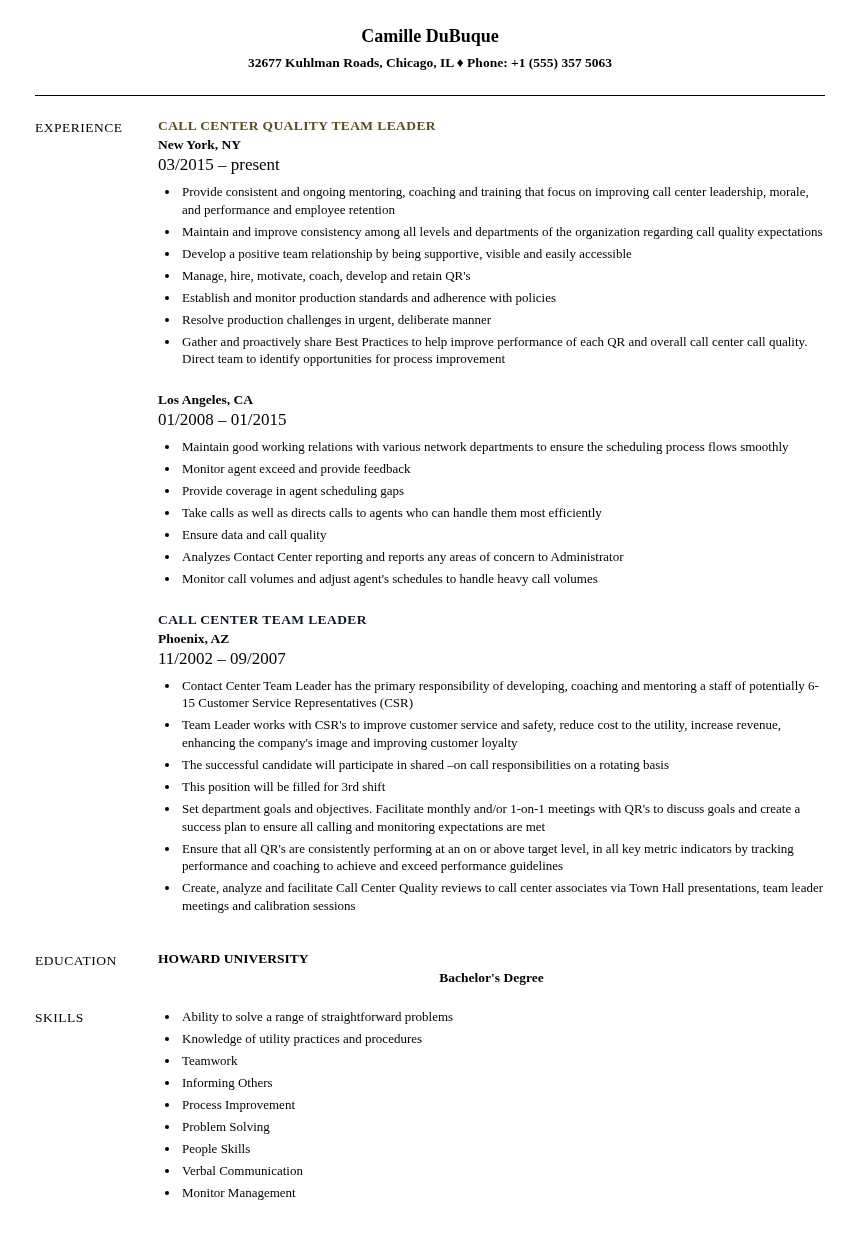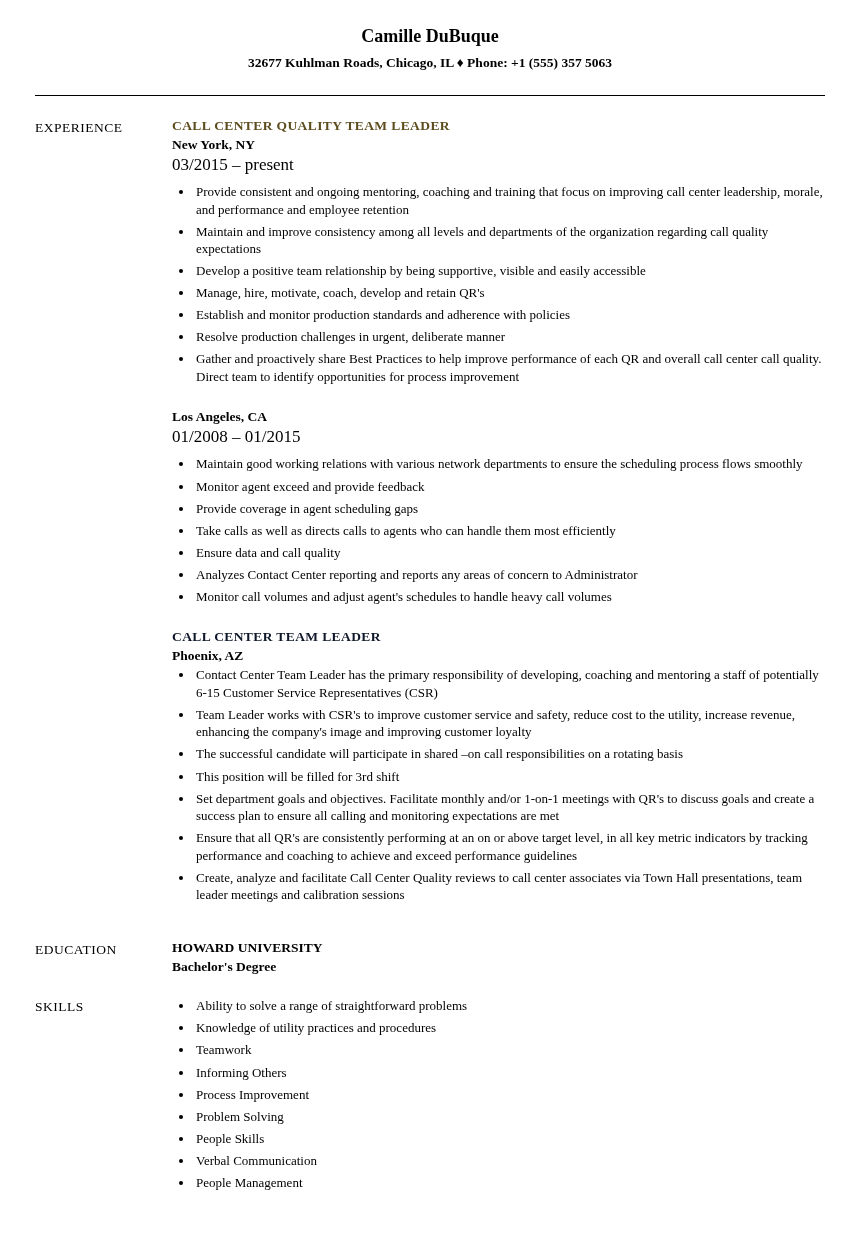--- a/index.html
+++ b/index.html
@@ -45,21 +45,20 @@
   .section.skills { margin-top: 22px; }
   .section-label {
     flex: 0 0 123px;
     font-size: 13.5px;
     letter-spacing: 0.5px;
     padding-top: 2px;
   }
   .section-content {
     flex: 1 1 auto;
     min-width: 0;
-    margin-left: 14px;
   }
   .job {
     margin-bottom: 24px;
   }
   .job:last-child { margin-bottom: 0; }
   .job-title {
     font-size: 13.5px;
     font-weight: bold;
     letter-spacing: 0.4px;
     color: #5d4d1e;
@@ -87,20 +86,21 @@
   }
   .edu-school {
     font-size: 13.5px;
     font-weight: bold;
     margin: 0 0 3px 0;
   }
   .edu-degree {
     font-size: 13.5px;
     font-weight: bold;
     margin: 0;
+    text-align: center;
   }
 </style>
 </head>
 <body>
 
 <div class="page">
 
   <div class="header">
     <div class="name">Camille DuBuque</div>
     <div class="contact">32677 Kuhlman Roads, Chicago, IL ♦ Phone: +1 (555) 357 5063</div>
@@ -133,20 +133,21 @@
             <li>Provide coverage in agent scheduling gaps</li>
             <li>Take calls as well as directs calls to agents who can handle them most efficiently</li>
             <li>Ensure data and call quality</li>
             <li>Analyzes Contact Center reporting and reports any areas of concern to Administrator</li>
             <li>Monitor call volumes and adjust agent's schedules to handle heavy call volumes</li>
           </ul>
         </div>
         <div class="job">
           <div class="job-title" style="color: #0f172a;">CALL CENTER TEAM LEADER</div>
           <div class="job-location">Phoenix, AZ</div>
+          <div class="job-dates">11/2002 – 09/2007</div>
           <ul class="bullets">
             <li>Contact Center Team Leader has the primary responsibility of developing, coaching and mentoring a staff of potentially 6-15 Customer Service Representatives (CSR)</li>
             <li>Team Leader works with CSR's to improve customer service and safety, reduce cost to the utility, increase revenue, enhancing the company's image and improving customer loyalty</li>
             <li>The successful candidate will participate in shared –on call responsibilities on a rotating basis</li>
             <li>This position will be filled for 3rd shift</li>
             <li>Set department goals and objectives. Facilitate monthly and/or 1-on-1 meetings with QR's to discuss goals and create a success plan to ensure all calling and monitoring expectations are met</li>
             <li>Ensure that all QR's are consistently performing at an on or above target level, in all key metric indicators by tracking performance and coaching to achieve and exceed performance guidelines</li>
             <li>Create, analyze and facilitate Call Center Quality reviews to call center associates via Town Hall presentations, team leader meetings and calibration sessions</li>
           </ul>
         </div>
@@ -166,18 +167,18 @@
     <div class="section-content">
       <ul class="bullets" id="skills-list">
           <li>Ability to solve a range of straightforward problems</li>
           <li>Knowledge of utility practices and procedures</li>
           <li>Teamwork</li>
           <li>Informing Others</li>
           <li>Process Improvement</li>
           <li>Problem Solving</li>
           <li>People Skills</li>
           <li>Verbal Communication</li>
-          <li>People Management</li>
+          <li>Monitor Management</li>
         </ul>
     </div>
   </div>
 
 </div>
 
 </body></html>

